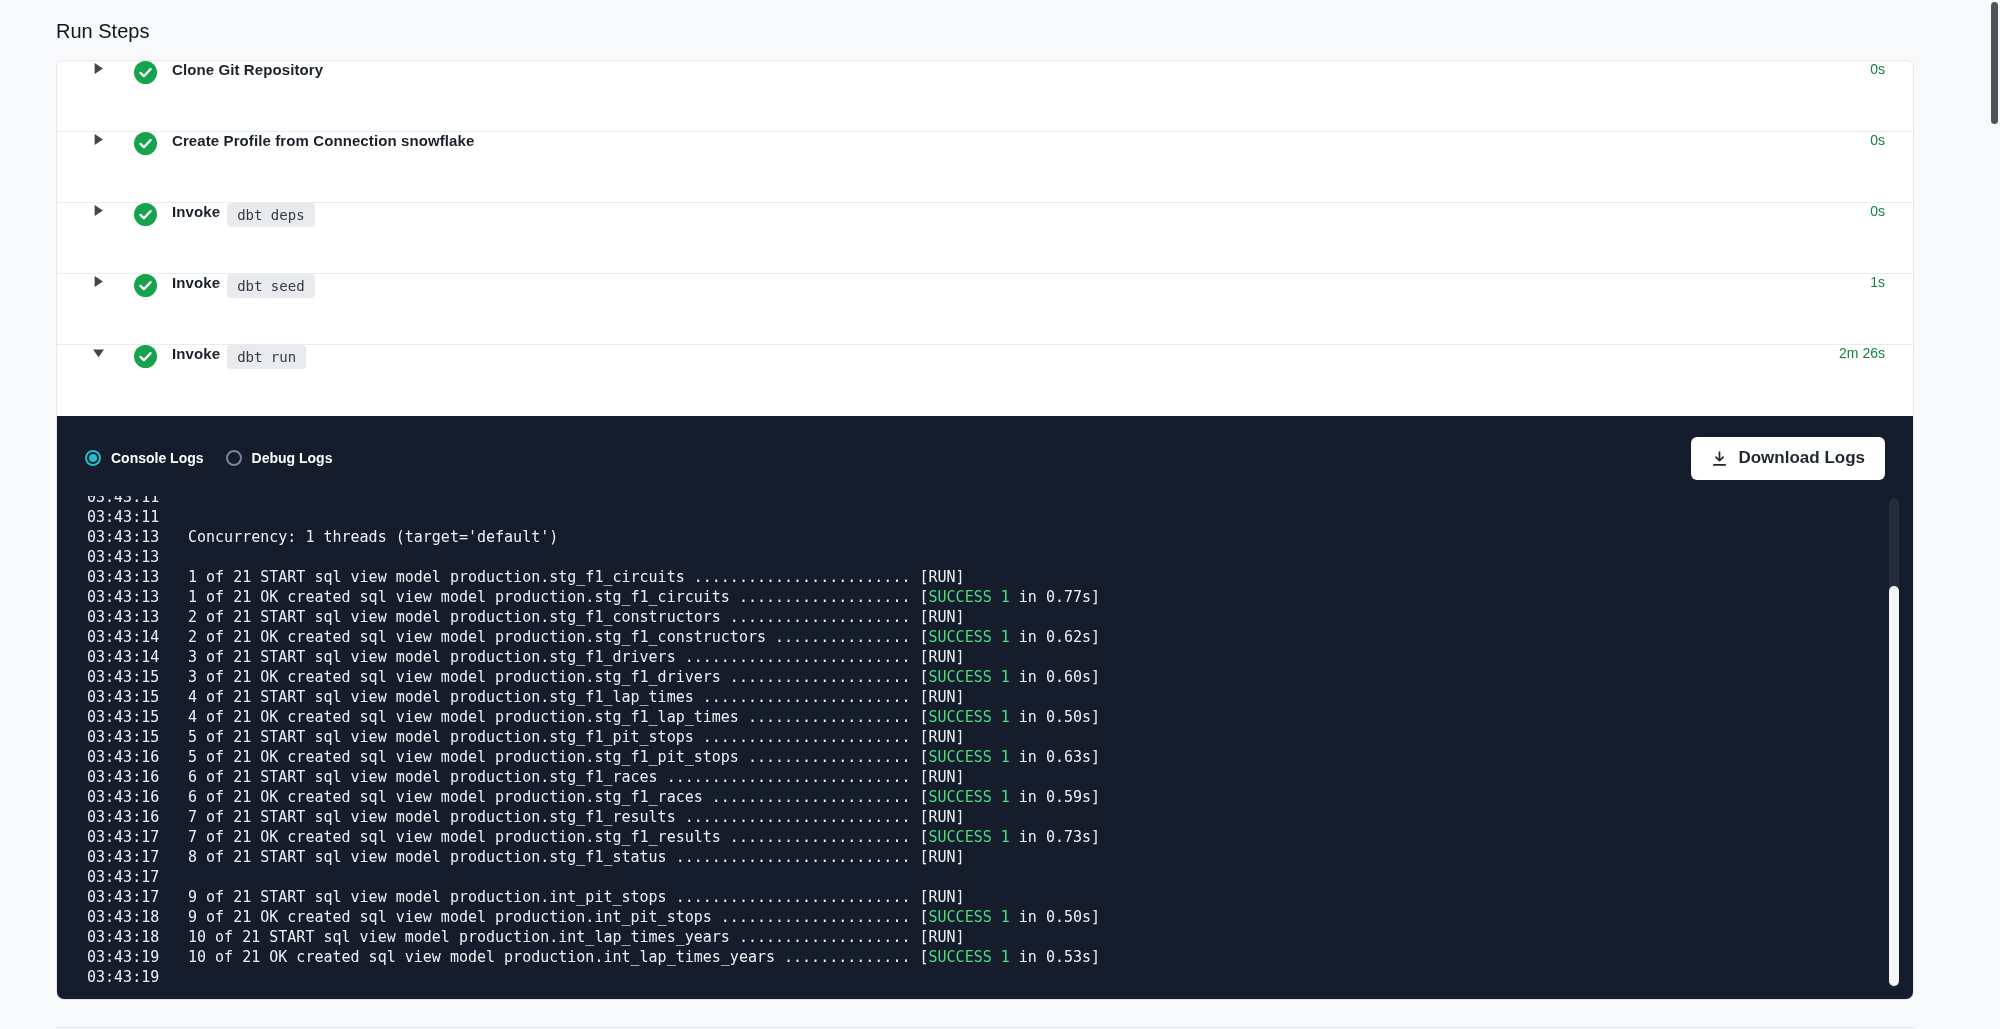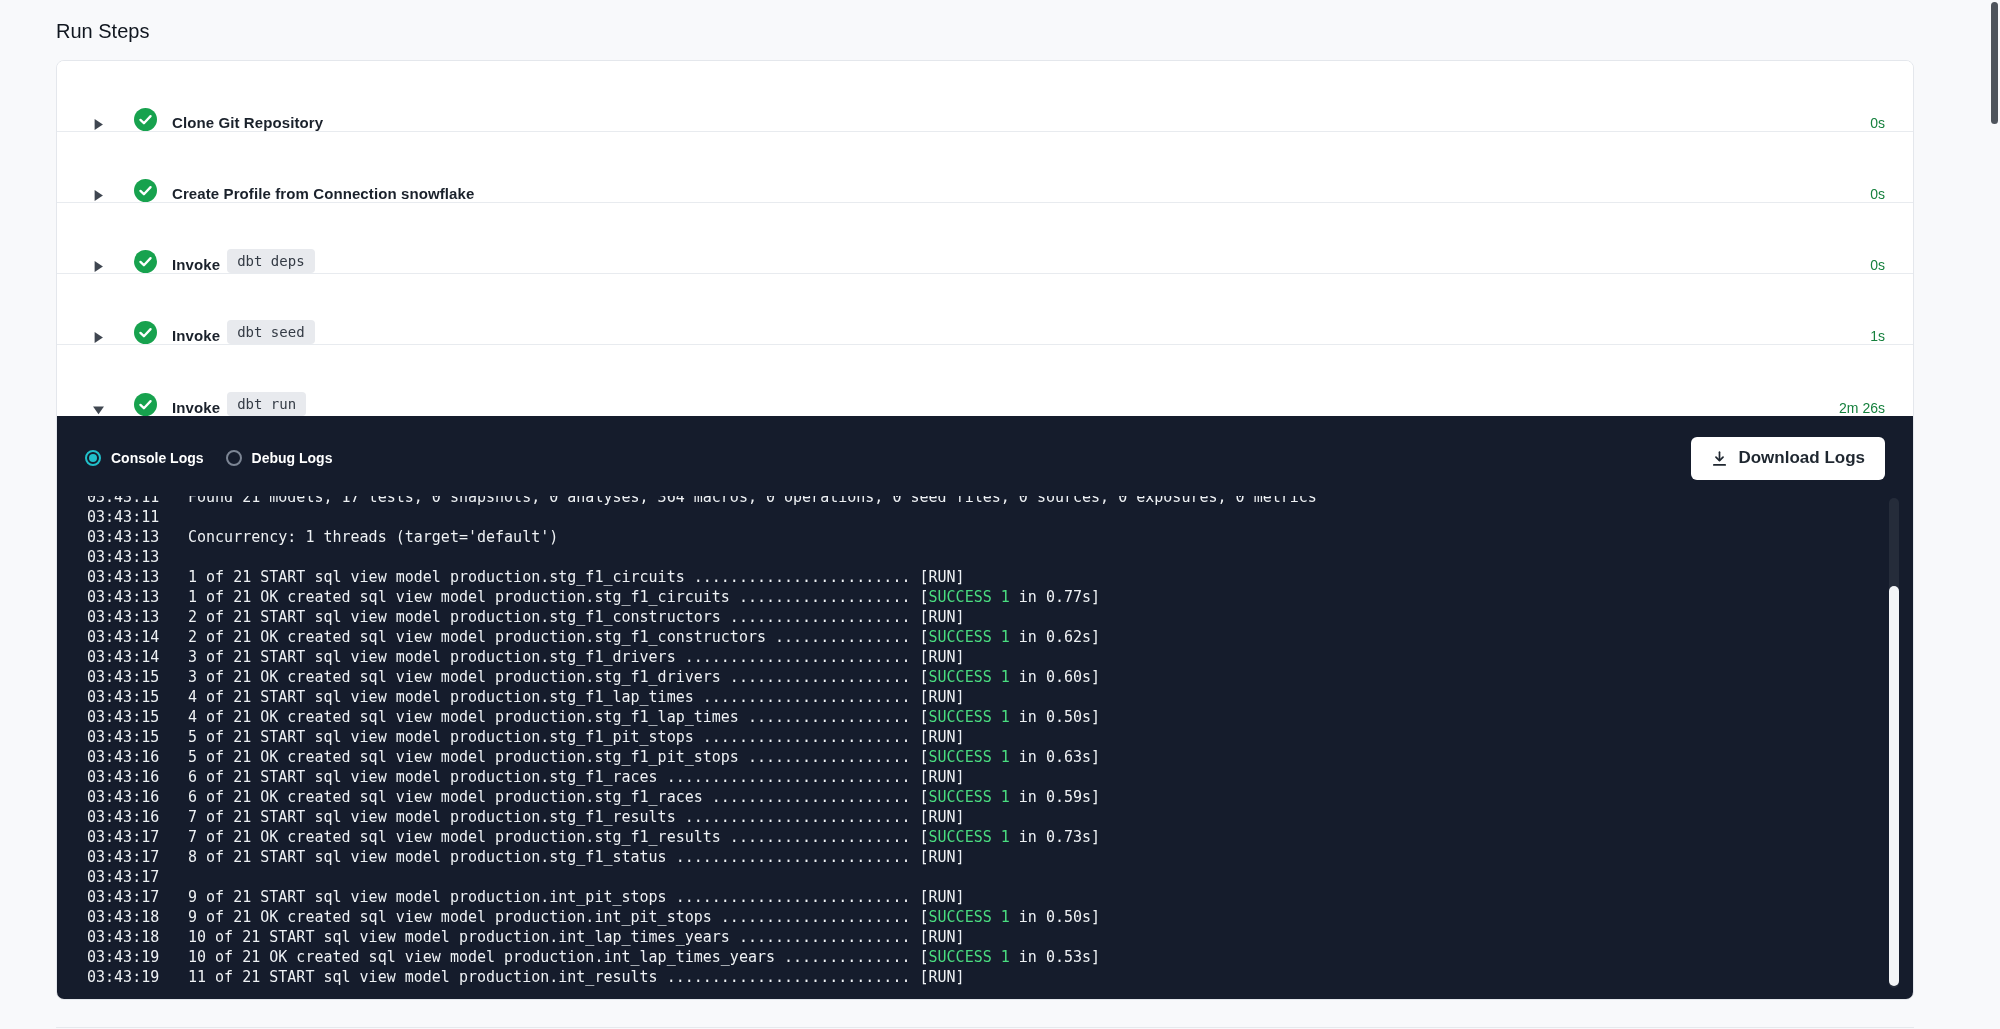--- a/index.html
+++ b/index.html
@@ -20,21 +20,21 @@
   }
   .steps-card {
     margin-top: 17px;
     background: #ffffff;
     border: 1px solid #e4e7ec;
     border-radius: 8px;
     overflow: hidden;
   }
   .step-row {
     display: flex;
-    align-items: flex-end;
+    align-items: flex-start;
     height: 71px;
     padding: 0 28px 0 34px;
     border-bottom: 1px solid #e8ebef;
     background: #fff;
     cursor: pointer;
   }
   .step-row.expanded { border-bottom: none; }
   .caret { width: 14px; height: 14px; display: inline-flex; align-items: center; justify-content: center; flex: none; }
   .caret svg { width: 13px; height: 13px; fill: #3f4650; }
   .caret .caret-down { display: none; }
@@ -290,21 +290,20 @@
             </svg>
           </span>
           <span>Download Logs</span>
         </button>
       </div>
 
       <div class="log-area">
         <div id="log-lines">
   <div class="log-line">
     <span class="log-time">03:43:11</span>
-    <span class="log-msg">Found 21 models, 17 tests, 0 snapshots, 0 analyses, 364 macros, 0 operations, 0 seed files, 0 sources, 0 exposures, 0 metrics</span>
   </div>
 
   <div class="log-line">
     <span class="log-time">03:43:11</span>
     <span class="log-msg"></span>
   </div>
 
   <div class="log-line">
     <span class="log-time">03:43:13</span>
     <span class="log-msg">Concurrency: 1 threads (target='default')</span>
@@ -409,21 +408,20 @@
     <span class="log-msg">10 of 21 START sql view model production.int_lap_times_years ................... [RUN]</span>
   </div>
 
   <div class="log-line">
     <span class="log-time">03:43:19</span>
     <span class="log-msg">10 of 21 OK created sql view model production.int_lap_times_years .............. [<span class="ok">SUCCESS 1</span> in 0.53s]</span>
   </div>
 
   <div class="log-line">
     <span class="log-time">03:43:19</span>
-    <span class="log-msg">11 of 21 START sql view model production.int_results ........................... [RUN]</span>
   </div>
 </div>
         <div class="log-scroll-track">
           <div class="log-scroll-thumb"></div>
         </div>
       </div>
     </div>
   </div>
 </div>
 

